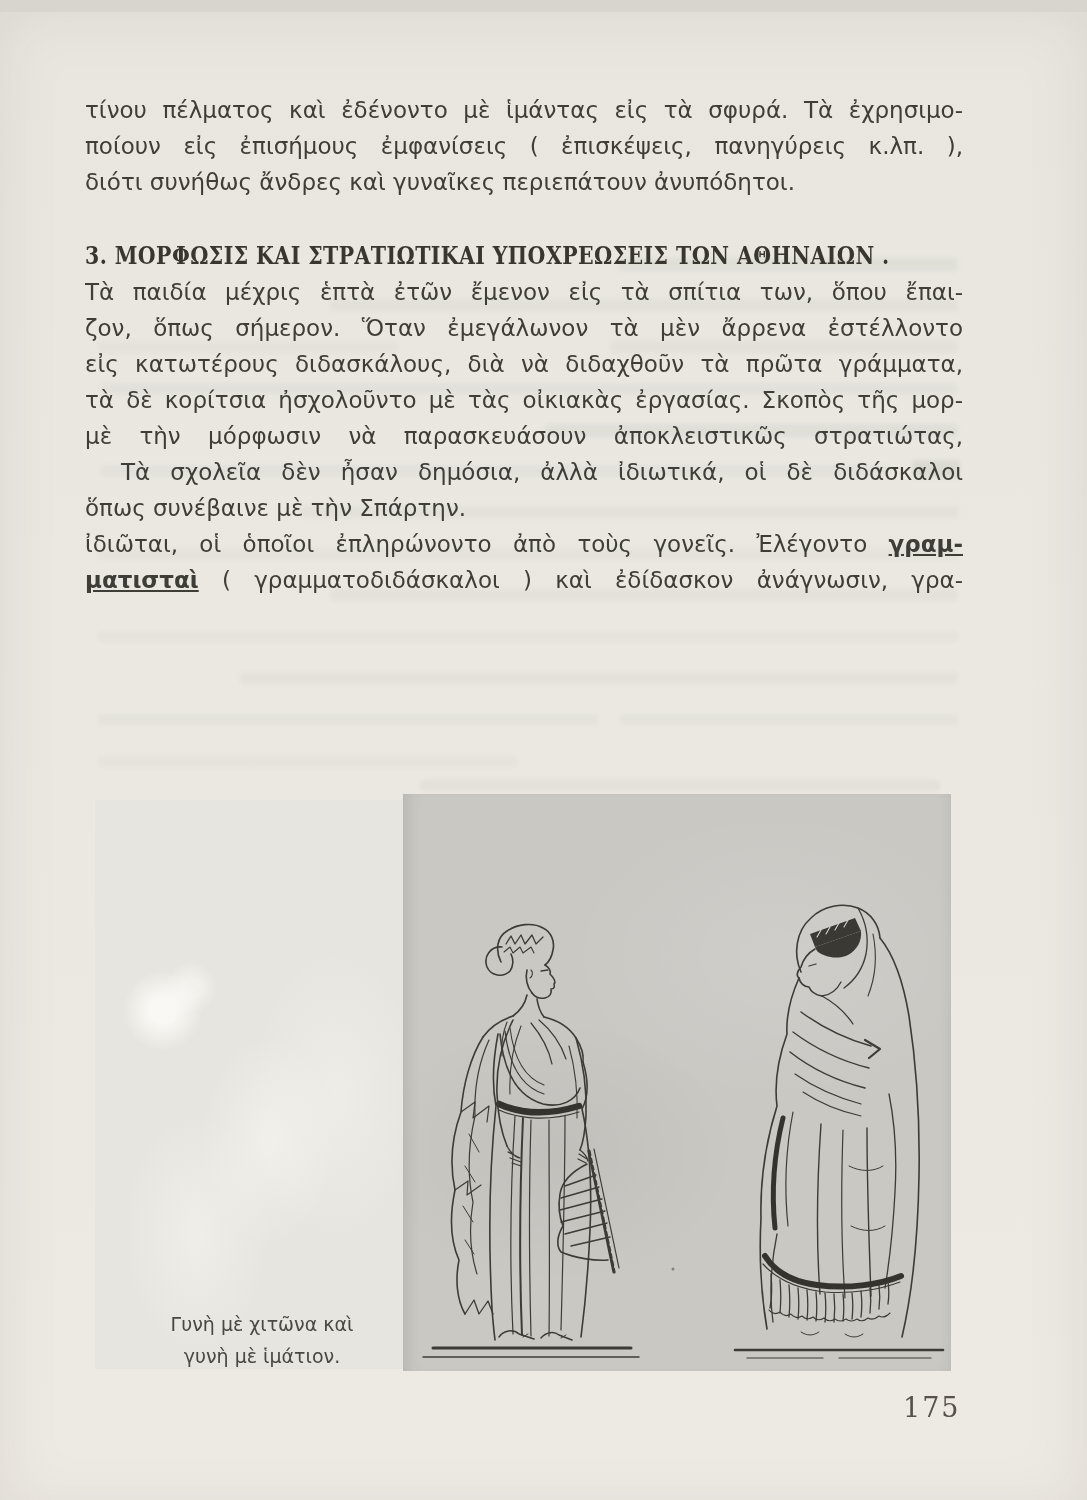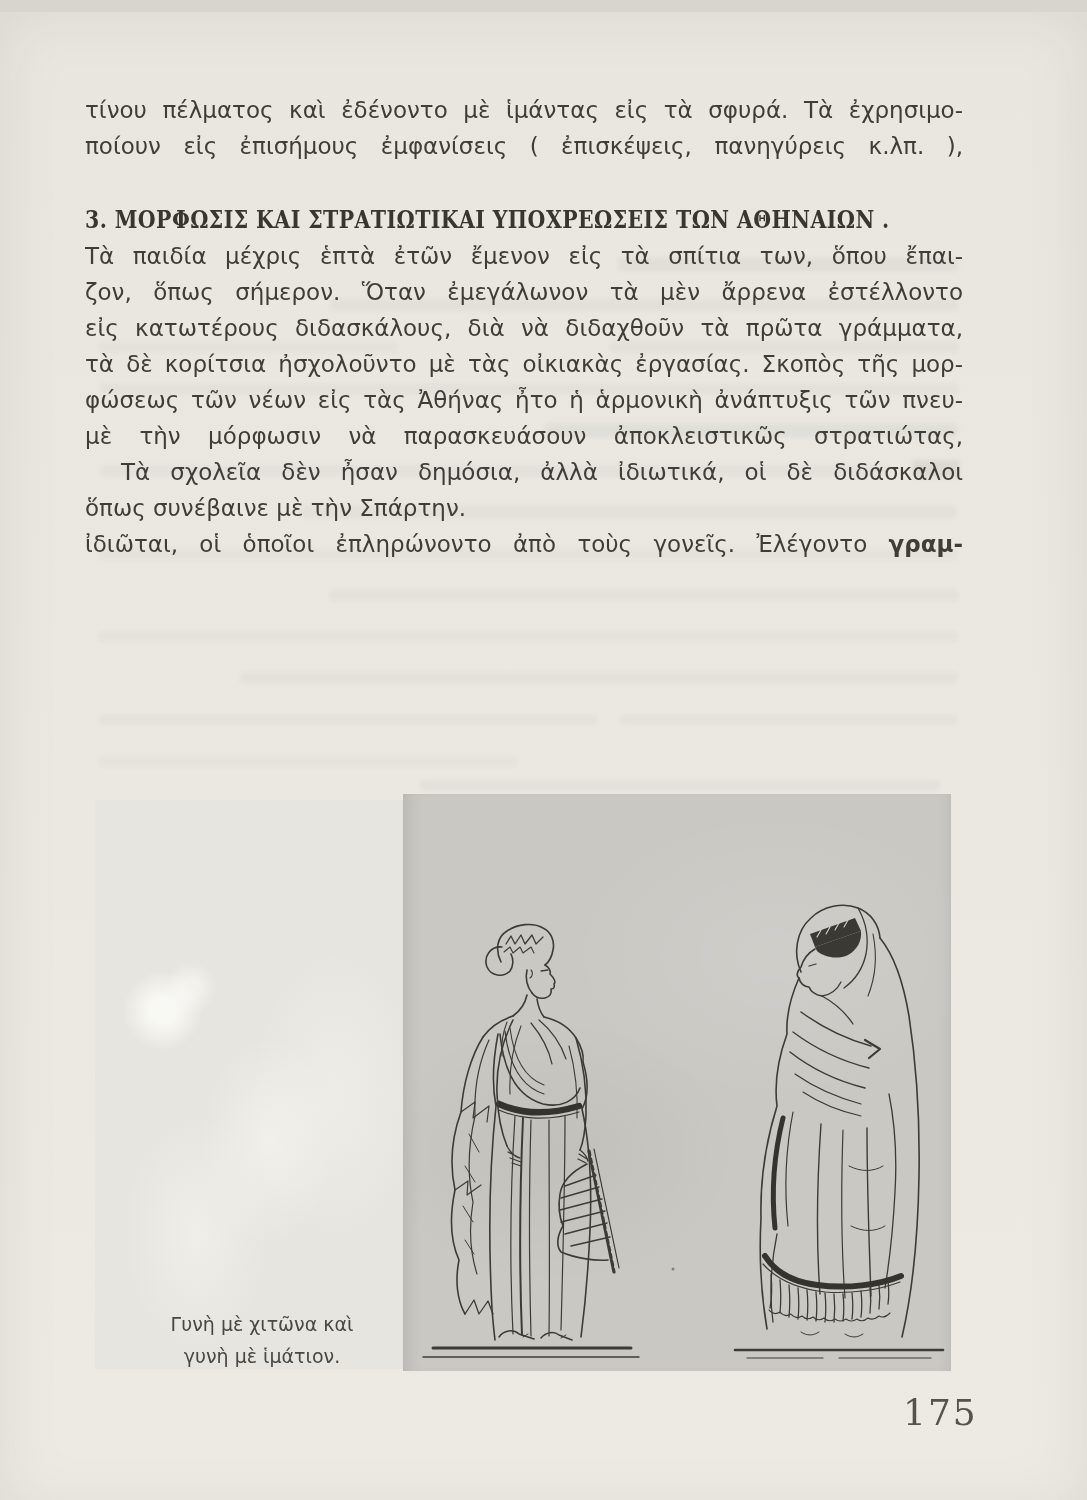--- a/index.html
+++ b/index.html
@@ -9,21 +9,21 @@
     box-shadow:inset 0 0 60px rgba(125,118,105,.14);
     overflow:hidden;
     font-family:"DejaVu Sans",sans-serif;
     color:#3f3d37;
   }
   
   .textcol{position:absolute;left:85px;top:80px;width:878px;font-size:23px;line-height:36px;}
   .ln{height:36px;line-height:36px;text-align:justify;text-align-last:justify;overflow:hidden;white-space:normal;}
   .ln.last{text-align-last:left;}
   .ln.indent{text-indent:36px;}
-  .b{font-weight:bold;}
+  .b{font-weight:bold;text-decoration:underline;}
   .heading{
     margin:36px 0 0 0;height:38px;line-height:38px;
     font-family:"DejaVu Serif",serif;font-weight:bold;font-size:20.5px;
     letter-spacing:.4px;white-space:nowrap;color:#38362f;
     transform:scaleY(1.22);transform-origin:left center;
   }
   
   .ghost{position:absolute;background:#8b9488;filter:blur(2px);border-radius:4px;}
   
   .ghost-panel{
@@ -44,21 +44,21 @@
       #c9c8c3;
     box-shadow:inset 14px 0 18px -12px rgba(0,0,0,.12), inset -10px 0 14px -9px rgba(0,0,0,.07);
   }
   .plate svg{display:block;width:100%;height:100%;}
   .caption{
     position:absolute;left:138px;top:1296px;width:248px;
     font-size:19px;line-height:32px;text-align:center;color:#4a4842;
   }
   .pagenum{
     position:absolute;left:903px;top:1380px;
-    font-family:"DejaVu Serif",serif;font-size:36px;letter-spacing:2px;color:#56524a;
+    font-family:"DejaVu Serif",serif;font-size:27px;letter-spacing:2px;color:#56524a;
   }
 </style>
 </head>
 <body>
 
 <div class="page">
 
   <div>
     <div class="ghost" style="left:618px;top:246px;width:340px;height:13px;opacity:.10"></div>
     <div class="ghost" style="left:330px;top:287px;width:628px;height:12px;opacity:.08"></div>
@@ -76,33 +76,34 @@
     <div class="ghost" style="left:98px;top:702px;width:500px;height:11px;opacity:.07"></div>
     <div class="ghost" style="left:620px;top:702px;width:338px;height:11px;opacity:.07"></div>
     <div class="ghost" style="left:98px;top:744px;width:420px;height:11px;opacity:.06"></div>
     <div class="ghost" style="left:420px;top:768px;width:520px;height:11px;opacity:.09"></div>
     <div class="ghost" style="left:98px;top:806px;width:290px;height:26px;opacity:.05"></div>
   </div>
 
   <div class="textcol">
     <div class="ln">τίνου πέλματος καὶ ἐδένοντο μὲ ἱμάντας εἰς τὰ σφυρά. Τὰ ἐχρησιμο-</div>
     <div class="ln">ποίουν εἰς ἐπισήμους ἐμφανίσεις ( ἐπισκέψεις, πανηγύρεις κ.λπ. ),</div>
+    <div class="ln last">διότι συνήθως ἄνδρες καὶ γυναῖκες περιεπάτουν ἀνυπόδητοι.</div>
 
     <h2 class="heading">3. ΜΟΡΦΩΣΙΣ ΚΑΙ ΣΤΡΑΤΙΩΤΙΚΑΙ ΥΠΟΧΡΕΩΣΕΙΣ ΤΩΝ ΑΘΗΝΑΙΩΝ .</h2>
 
     <div class="ln">Τὰ παιδία μέχρις ἑπτὰ ἐτῶν ἔμενον εἰς τὰ σπίτια των, ὅπου ἔπαι-</div>
     <div class="ln">ζον, ὅπως σήμερον. Ὅταν ἐμεγάλωνον τὰ μὲν ἄρρενα ἐστέλλοντο</div>
     <div class="ln">εἰς κατωτέρους διδασκάλους, διὰ νὰ διδαχθοῦν τὰ πρῶτα γράμματα,</div>
     <div class="ln">τὰ δὲ κορίτσια ἠσχολοῦντο μὲ τὰς οἰκιακὰς ἐργασίας. Σκοπὸς τῆς μορ-</div>
-    <div class="ln">φώσεως τῶν νέων εἰς τὰς Ἀθήνας ἦτο ἡ ἁρμονικὴ ἀνάπτυξις τῶν πνευ-</div>
     <div class="ln">μὲ τὴν μόρφωσιν νὰ παρασκευάσουν ἀποκλειστικῶς στρατιώτας,</div>
     <div class="ln indent">Τὰ σχολεῖα δὲν ἦσαν δημόσια, ἀλλὰ ἰδιωτικά, οἱ δὲ διδάσκαλοι</div>
 
     <div class="ln last">ὅπως συνέβαινε μὲ τὴν Σπάρτην.</div>
     <div class="ln"><span>ἰδιῶται, οἱ ὁποῖοι ἐπληρώνοντο ἀπὸ τοὺς γονεῖς. Ἐλέγοντο </span><span class="b">γραμ-</span></div>
+    <div class="ln"><span class="b">ματισταὶ</span><span> ( γραμματοδιδάσκαλοι ) καὶ ἐδίδασκον ἀνάγνωσιν, γρα-</span></div>
   </div>
 
   <div class="ghost-panel"></div>
 
   <div class="plate">
     <svg viewBox="0 0 548 577" xmlns="http://www.w3.org/2000/svg">
       <g fill="none" stroke="#3c3b35" stroke-width="1.6" stroke-linecap="round" stroke-linejoin="round">
 
         <g>
 

